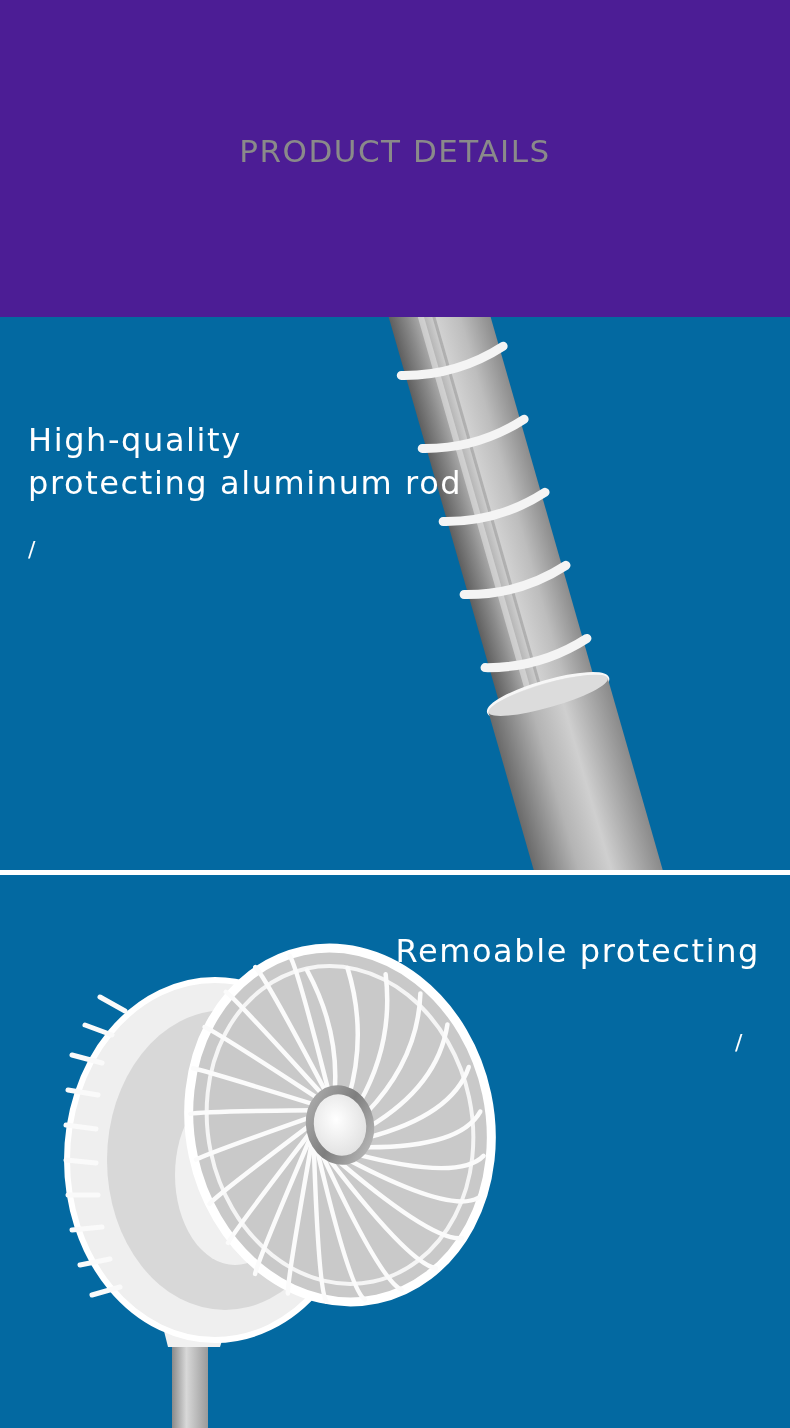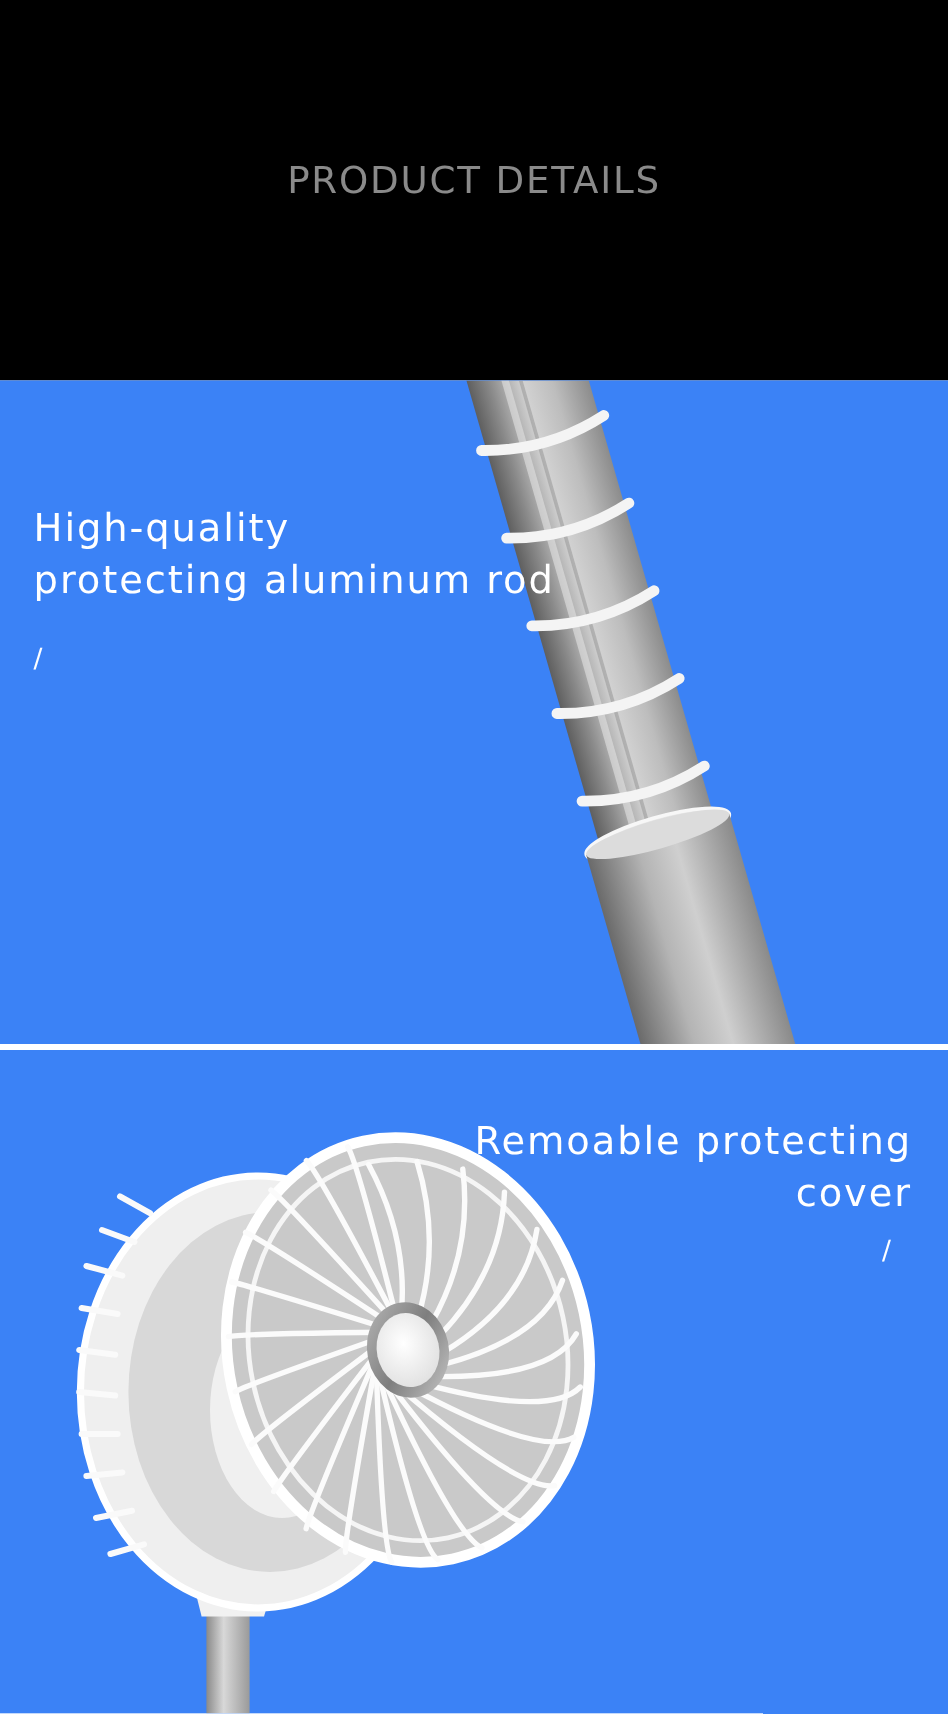--- a/index.html
+++ b/index.html
@@ -1,26 +1,26 @@
 <!DOCTYPE html>
 <html><head>
   <meta charset="utf-8">
   <style>
     * { margin: 0; padding: 0; box-sizing: border-box; }
     html, body { width: 790px; height: 1428px; background: #ffffff; overflow: hidden; }
     body { font-family: "DejaVu Sans", "Liberation Sans", sans-serif; position: relative; }
 
-    .header { position: absolute; left: 0; top: 0; width: 790px; height: 317px; background: #000000; }
+    .header { position: absolute; left: 0; top: 0; width: 790px; height: 317px; background: #4c1d95; }
     .header-title {
       position: absolute; left: 0; right: 0; top: 133px;
       text-align: center; color: #8a8a8a; font-size: 31px; letter-spacing: 1.5px;
       font-family: "DejaVu Sans", sans-serif; font-weight: normal;
     }
 
-    .panel { position: absolute; left: 0; width: 790px; background: #3b82f6; overflow: hidden; }
+    .panel { position: absolute; left: 0; width: 790px; background: #0369a1; overflow: hidden; }
     .panel-1 { top: 317px; height: 553px; }
     .divider { position: absolute; left: 0; top: 870px; width: 790px; height: 5px; background: #ffffff; }
     .panel-2 { top: 875px; height: 553px; }
 
     .caption { position: absolute; color: #ffffff; font-size: 32px; letter-spacing: 1.6px; line-height: 43px; z-index: 3; }
     .caption-1 { left: 28px; top: 102px; text-align: left; }
     .caption-2 { right: 30px; top: 55px; text-align: right; }
     .slash { position: absolute; color: #ffffff; font-size: 22px; z-index: 3; }
     .slash-1 { left: 28px; top: 220px; }
     .slash-2 { left: 735px; top: 155px; }
@@ -150,16 +150,15 @@
         <path d="M10 26 Q-40 -156 -50 -172"></path>
         <path d="M-2 28 Q-8 -162 -14 -176"></path>
       </g>
 
       <ellipse cx="0" cy="0" rx="34" ry="40" fill="url(#ringGrad)"></ellipse>
       <ellipse cx="0" cy="0" rx="26" ry="31" fill="url(#hubGrad)"></ellipse>
     </g>
   </svg>
   <div class="caption caption-2">
     <div>Remoable protecting</div>
-    <div>cover</div>
   </div>
   <div class="slash slash-2">/</div>
 </section>
 
 </body></html>

